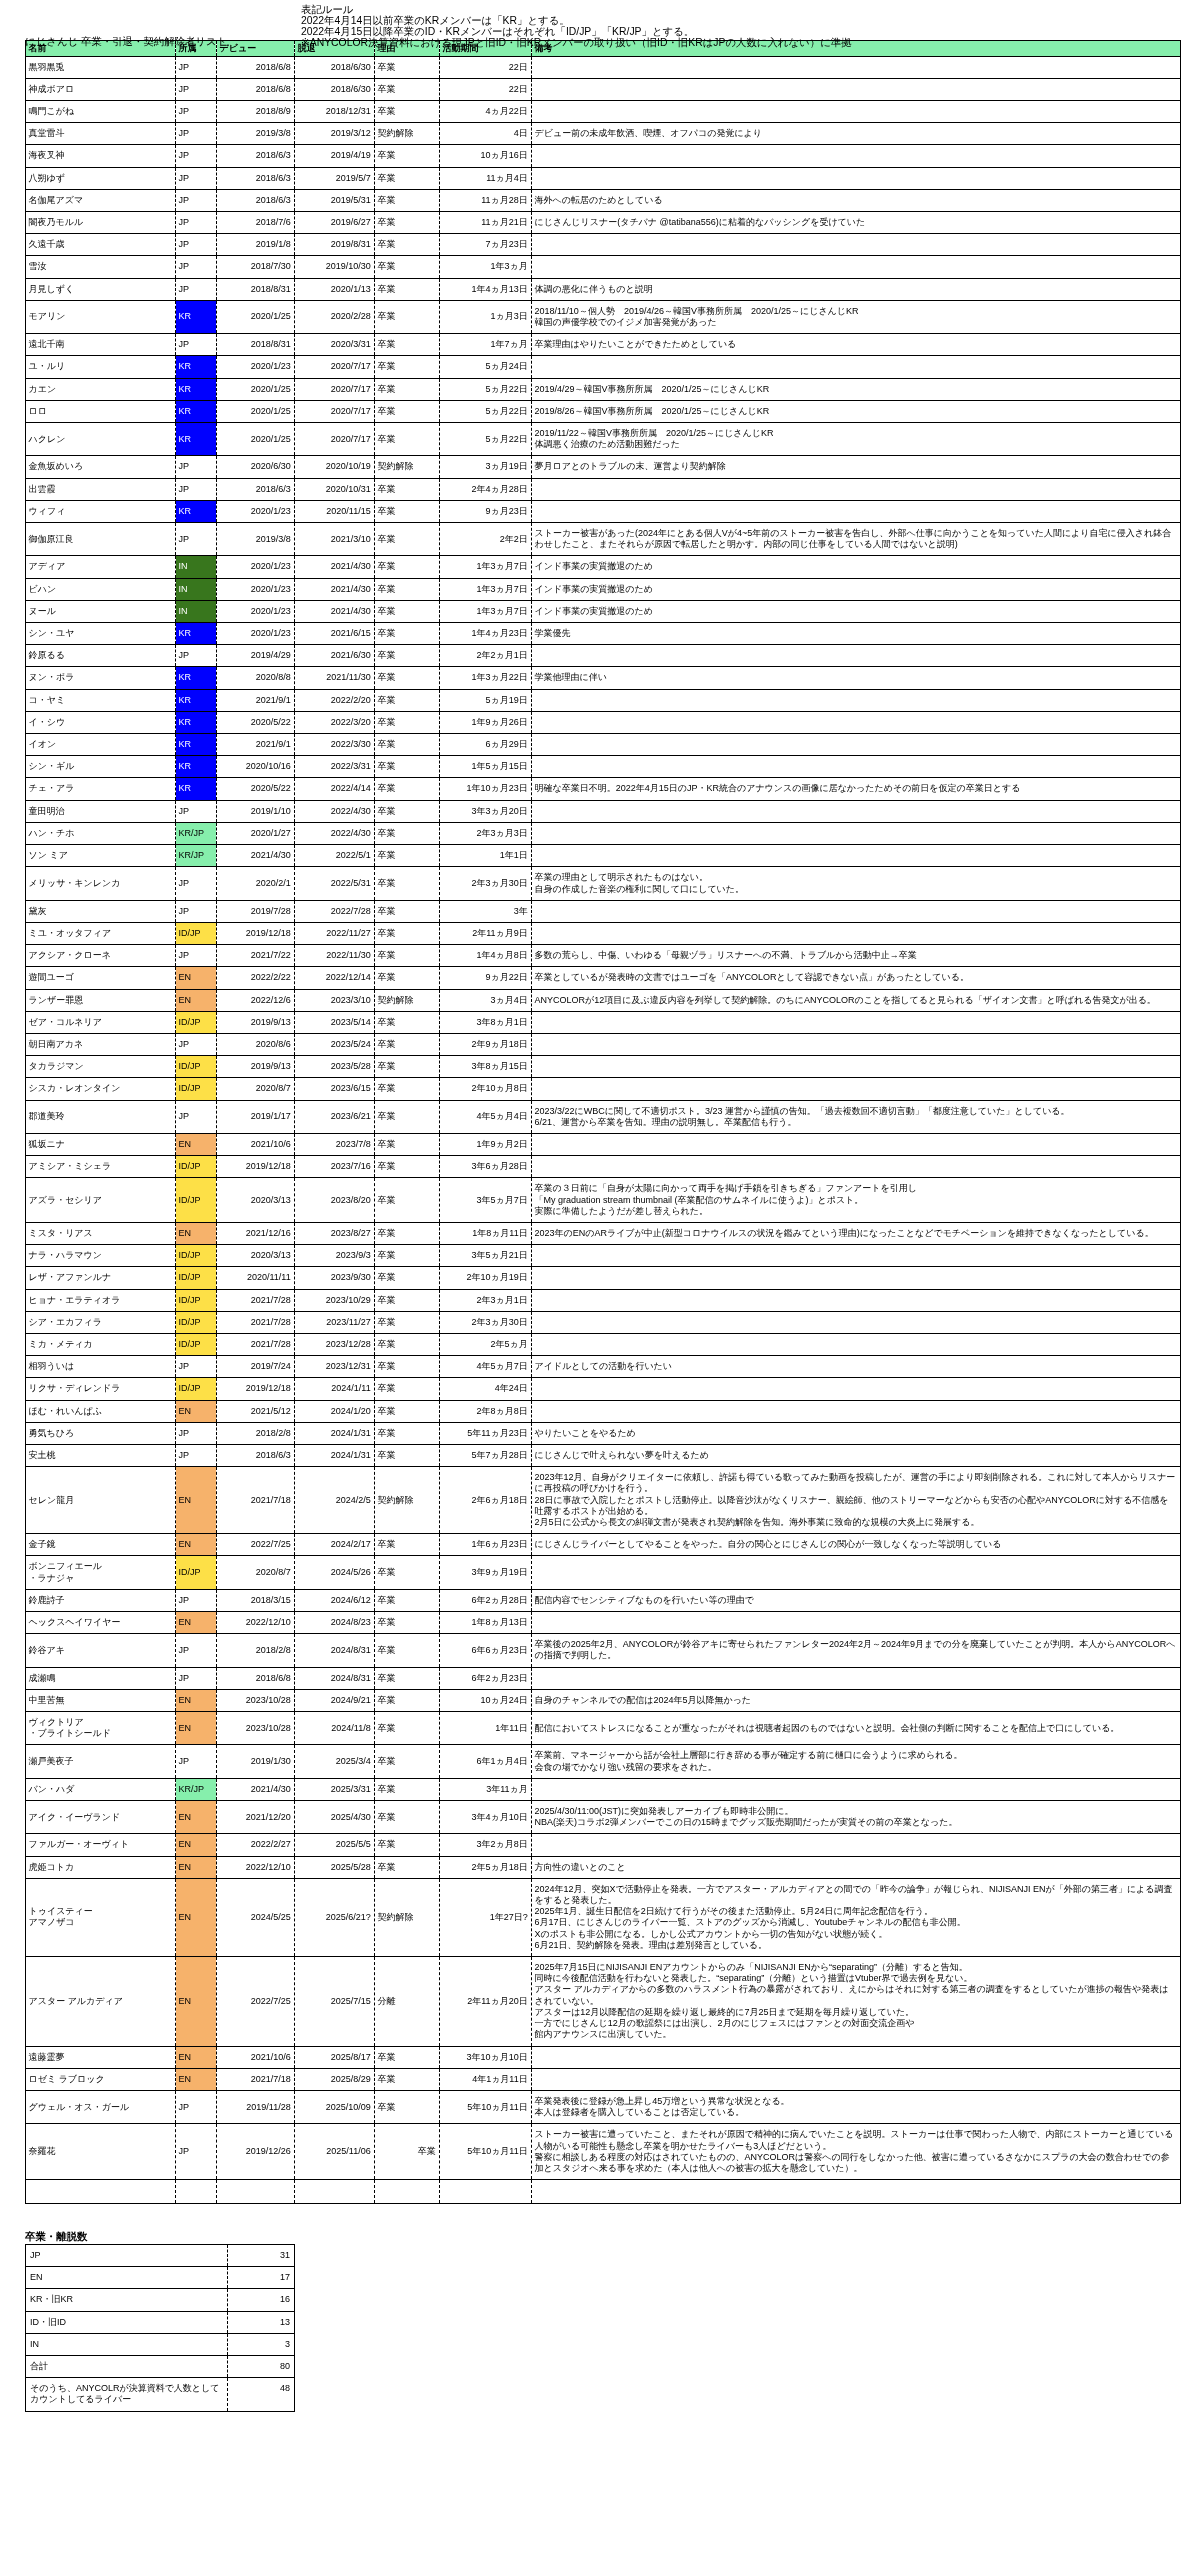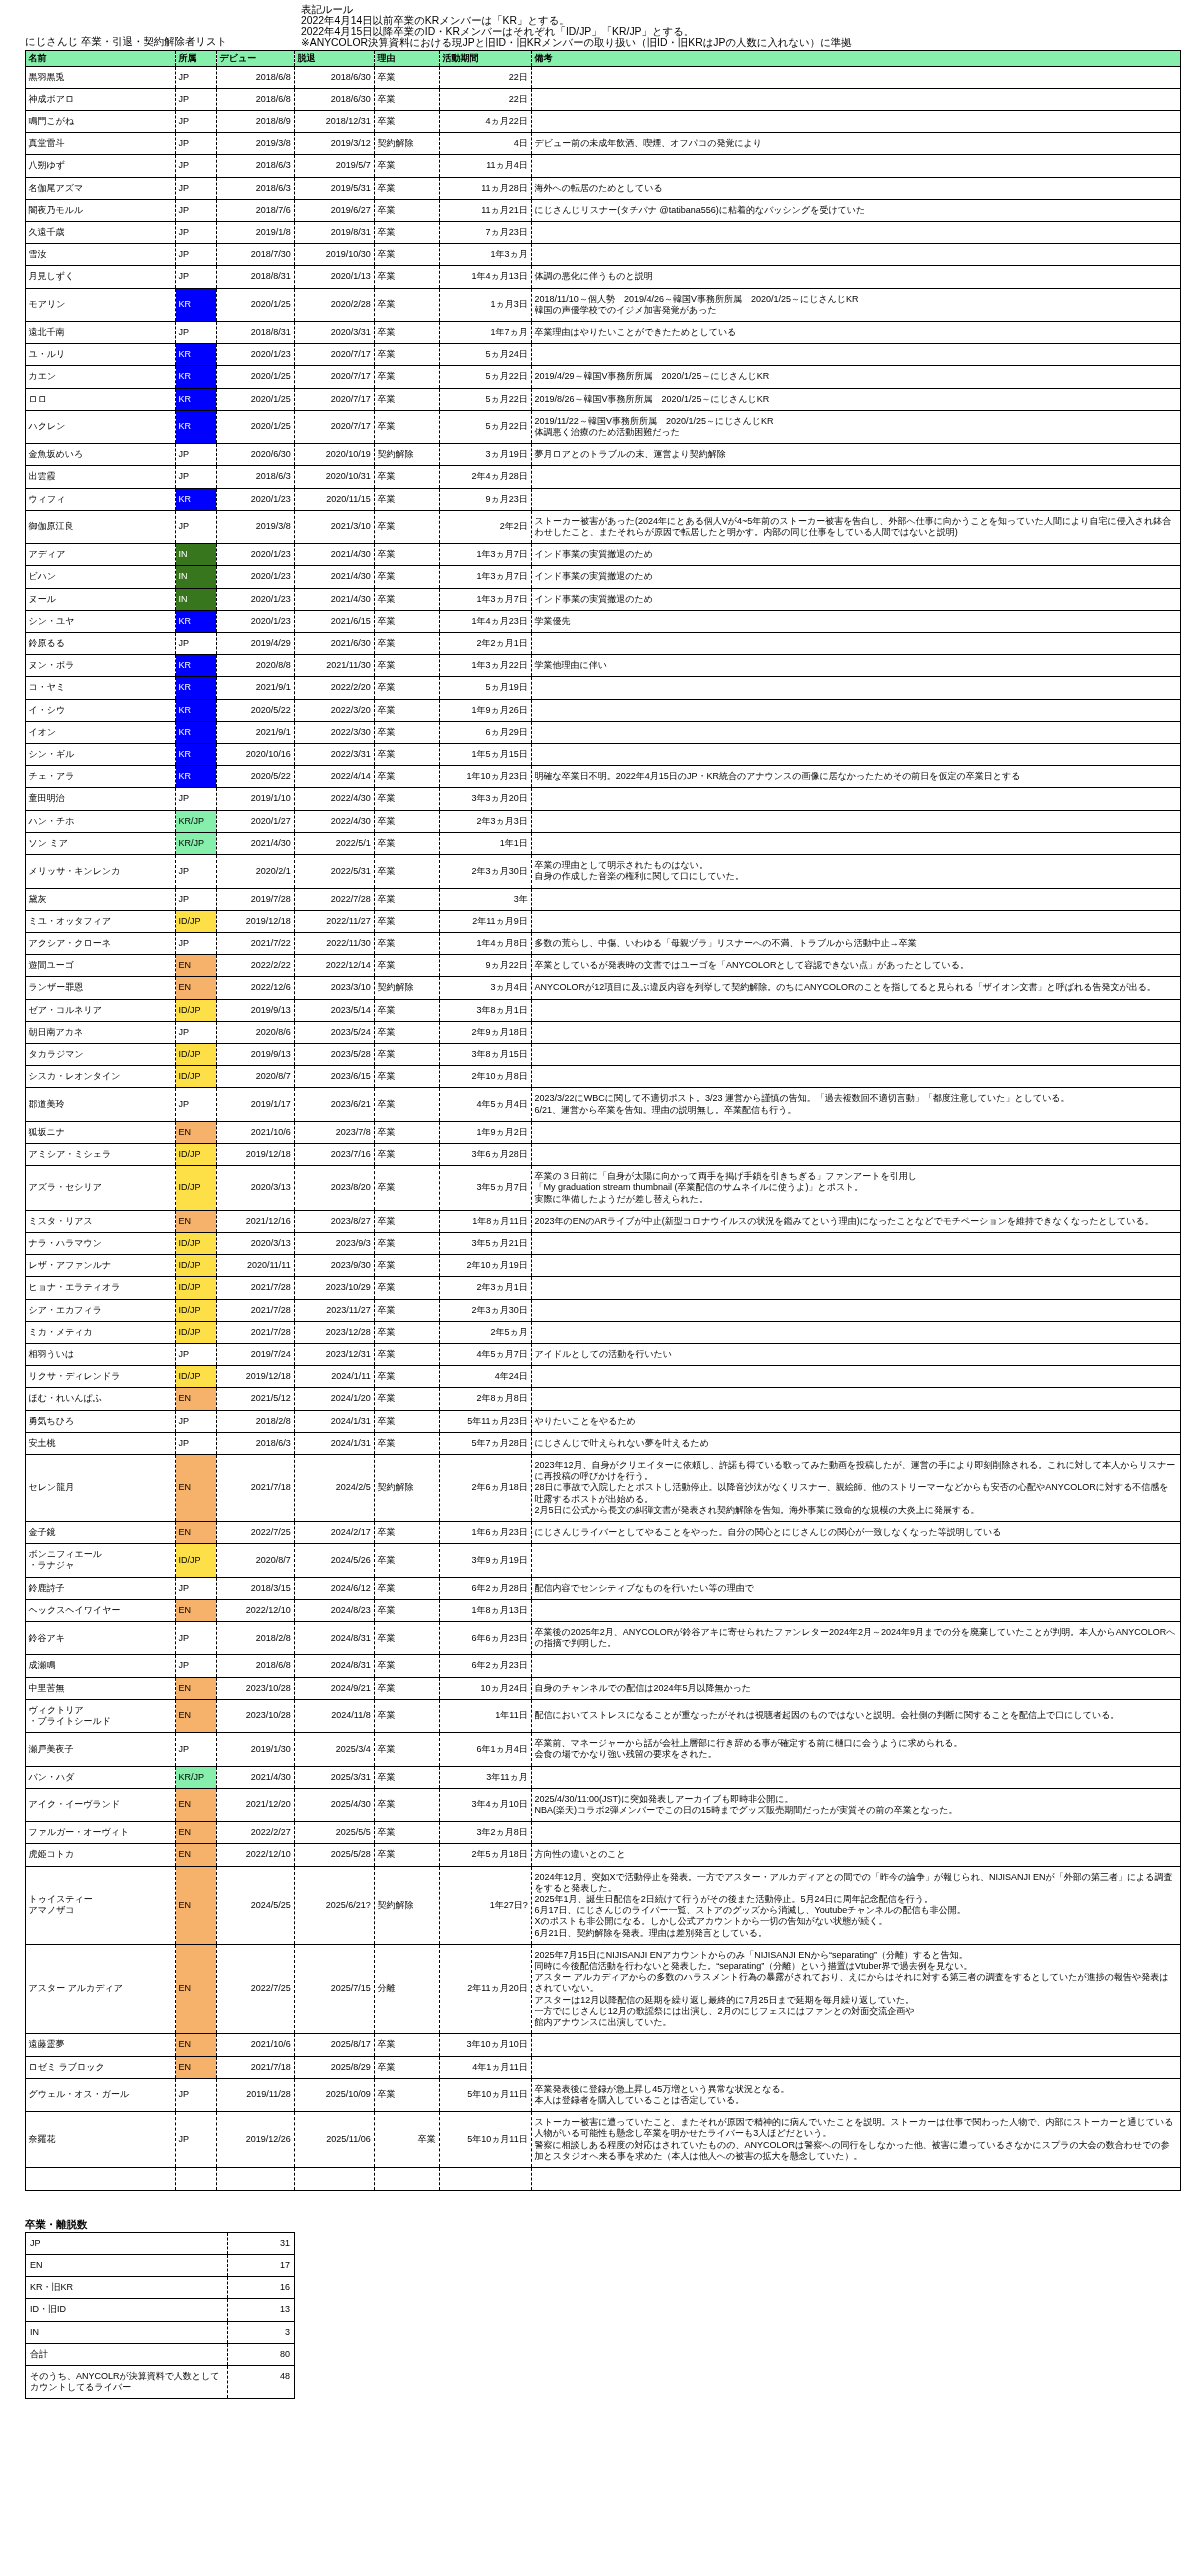--- a/index.html
+++ b/index.html
@@ -1,18 +1,18 @@
 <!DOCTYPE html>
 <html style="font-size:13.3px"><head>
 <meta charset="utf-8">
 <style>
   html,body{margin:0;padding:0;background:#fff;color:#000;
     font-family:"Liberation Sans","DejaVu Sans",sans-serif;}
   .page{position:relative;width:1181px;min-height:2576px;background:#fff;}
-  .header-area{position:relative;height:50px;}
+  .header-area{position:relative;height:40px;}
   .rules{position:absolute;left:301px;top:4.1px;font-size:10.4px;line-height:11px;white-space:nowrap;}
   .list-title{position:absolute;left:25px;top:35px;font-size:10.4px;}
   table{border-collapse:collapse;table-layout:fixed;}
   .main{margin-left:25px;width:1155px;border:1.2px solid #000;}
   .main th,.main td{border-top:0.8px solid #000;border-bottom:0.8px solid #000;
     border-left:0.8px dashed #000;border-right:0.8px dashed #000;
     font-size:9px;line-height:11.2px;vertical-align:middle;
     padding:5px 3.3px 5px 2.5px;overflow:hidden;}
   .main th{background:#86efac;font-weight:bold;text-align:left;padding:1.7px 3.3px 1.7px 2.5px;}
   .num{text-align:right;padding-right:5px;}
@@ -101,20 +101,29 @@
         <tr>
     <td class="c-name">真堂雷斗</td>
     <td class="c-affil affil-JP">JP</td>
     <td class="c-debut num">2019/3/8</td>
     <td class="c-exit num">2019/3/12</td>
     <td class="c-reason">契約解除</td>
     <td class="c-period num">4日</td>
     <td class="c-note">デビュー前の未成年飲酒、喫煙、オフパコの発覚により</td>
   </tr>
         <tr>
+    <td class="c-name">海夜叉神</td>
+    <td class="c-affil affil-JP">JP</td>
+    <td class="c-debut num">2018/6/3</td>
+    <td class="c-exit num">2019/4/19</td>
+    <td class="c-reason">卒業</td>
+    <td class="c-period num">10ヵ月16日</td>
+    <td class="c-note"></td>
+  </tr>
+        <tr>
     <td class="c-name">八朔ゆず</td>
     <td class="c-affil affil-JP">JP</td>
     <td class="c-debut num">2018/6/3</td>
     <td class="c-exit num">2019/5/7</td>
     <td class="c-reason">卒業</td>
     <td class="c-period num">11ヵ月4日</td>
     <td class="c-note"></td>
   </tr>
         <tr>
     <td class="c-name">名伽尾アズマ</td>

